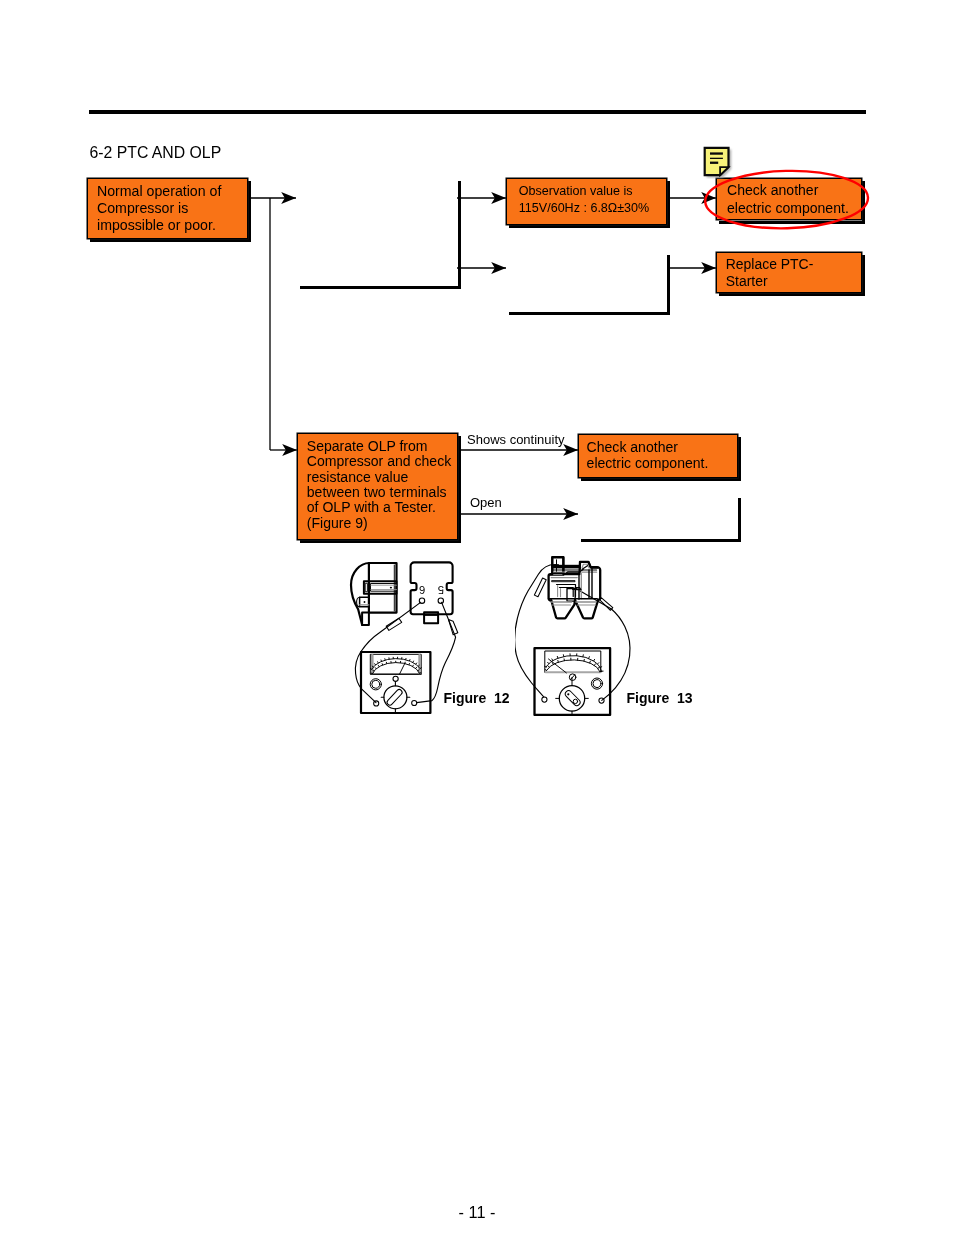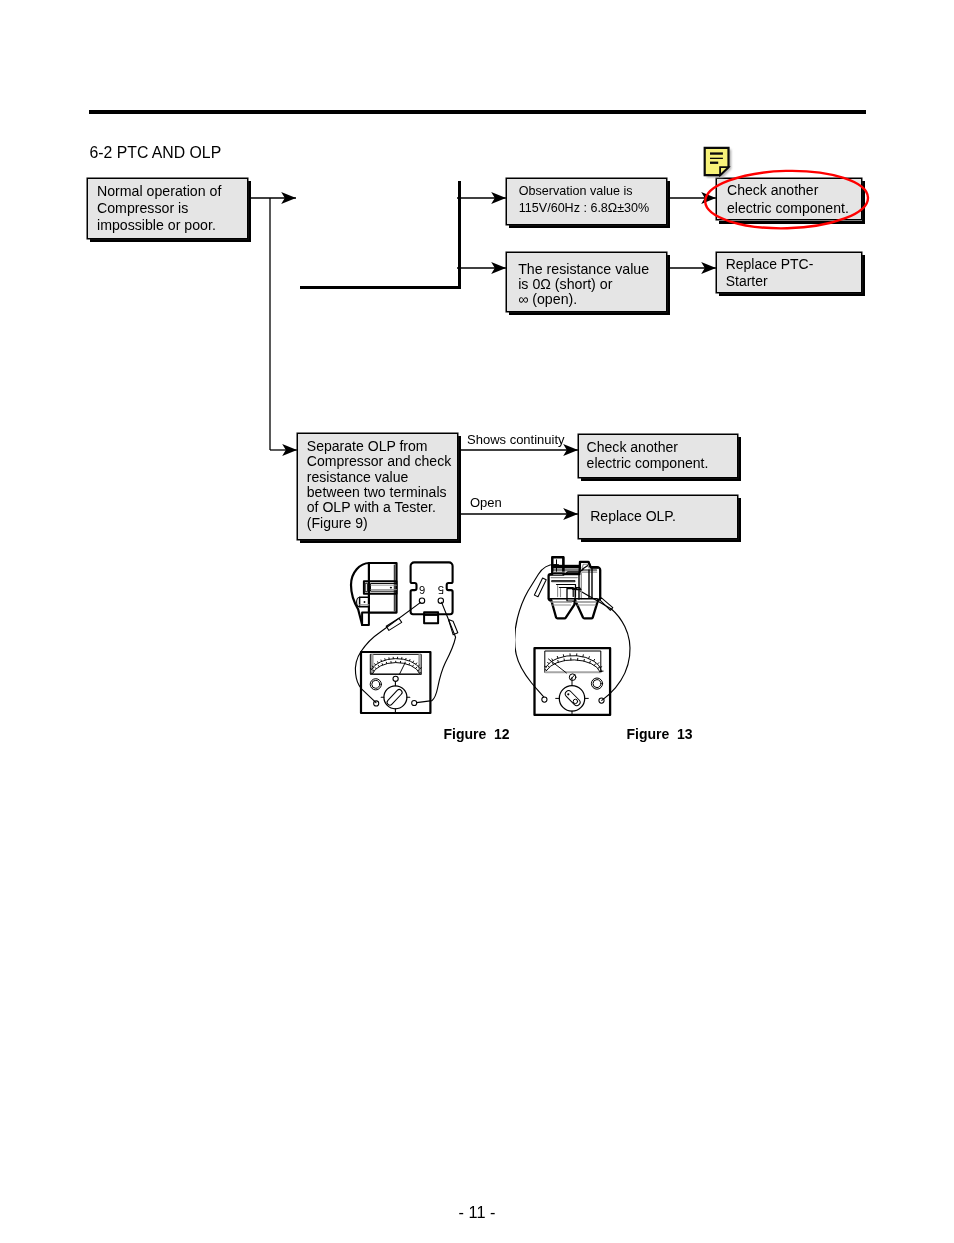--- a/index.html
+++ b/index.html
@@ -1,28 +1,28 @@
 <!DOCTYPE html>
 <html><head>
 <meta charset="utf-8">
 <style>
   html,body{margin:0;padding:0;background:#ffffff;}
   body{width:954px;height:1243px;position:relative;overflow:hidden;
        font-family:"Liberation Sans",sans-serif;color:#000;}
   .page{position:absolute;inset:0;}
   .hrule{position:absolute;left:89px;top:110px;width:777px;height:4px;background:#000;}
   .section-title{position:absolute;left:89.5px;top:143.8px;font-size:15.8px;font-weight:normal;}
-  .fbox{position:absolute;border:1.6px solid #000;box-shadow:0 0 0 0.55px #1a1a1a;background:#e5e5e5;box-sizing:border-box;z-index:3;}
+  .fbox{position:absolute;border:1.6px solid #000;box-shadow:0 0 0 0.55px #1a1a1a;background:#f97316;box-sizing:border-box;z-index:3;}
   .fbox .txt{position:absolute;left:9px;top:3.7px;font-size:14.5px;line-height:16.4px;white-space:pre;}
   .fsh{position:absolute;background:#000;z-index:1;}
   .conn{position:absolute;left:0;top:0;z-index:2;}
   .elabel{position:absolute;font-size:13px;white-space:pre;z-index:4;}
   .noteicon{position:absolute;z-index:6;}
   .figsvg{position:absolute;z-index:4;}
-  .figcap{position:absolute;font-size:14px;font-weight:bold;white-space:pre;z-index:4;margin-top:36px;}
+  .figcap{position:absolute;font-size:14px;font-weight:bold;white-space:pre;z-index:4;}
   .redellipse{position:absolute;z-index:5;}
   .pagenum{position:absolute;left:0;right:0;top:1203px;text-align:center;font-size:16.3px;}
 </style>
 </head>
 <body>
 
 <div class="page">
   <div class="hrule"></div>
   <div class="section-title">6-2 PTC AND OLP</div>
 
@@ -65,25 +65,20 @@
 
   <div class="fsh" style="left:719px;top:220.5px;width:146px;height:3px"></div>
   <div class="fsh" style="left:862px;top:181px;width:3px;height:42.5px"></div>
   <div class="fbox" style="left:716px;top:178px;width:146px;height:42px">
     <div class="txt" style="font-size:14.05px;line-height:17.5px;top:3.1px;left:10px">Check another
 electric component.</div>
   </div>
 
   <div class="fsh" style="left:509px;top:312px;width:161px;height:3px"></div>
   <div class="fsh" style="left:667px;top:255px;width:3px;height:60px"></div>
-  <div class="fbox" style="left:506px;top:252px;width:161px;height:60px">
-    <div class="txt" style="font-size:14.2px;line-height:15.1px;top:9.0px;left:11.2px">The resistance value
-is 0Ω (short) or
-∞ (open).</div>
-  </div>
 
   <div class="fsh" style="left:719px;top:293px;width:146px;height:3px"></div>
   <div class="fsh" style="left:862px;top:255px;width:3px;height:41px"></div>
   <div class="fbox" style="left:716px;top:252px;width:146px;height:41px">
     <div class="txt" style="font-size:13.95px;line-height:16.5px;top:3.3px;left:8.8px">Replace PTC-
 Starter</div>
   </div>
 
   <div class="fsh" style="left:300px;top:540px;width:161px;height:3px"></div>
   <div class="fsh" style="left:458px;top:436px;width:3px;height:107px"></div>
@@ -98,23 +93,20 @@
 
   <div class="fsh" style="left:581px;top:478px;width:160px;height:3px"></div>
   <div class="fsh" style="left:738px;top:437px;width:3px;height:44px"></div>
   <div class="fbox" style="left:578px;top:434px;width:160px;height:44px">
     <div class="txt" style="font-size:14.05px;line-height:16.2px;top:4.1px;left:7.6px">Check another
 electric component.</div>
   </div>
 
   <div class="fsh" style="left:581px;top:539px;width:160px;height:3px"></div>
   <div class="fsh" style="left:738px;top:498px;width:3px;height:44px"></div>
-  <div class="fbox" style="left:578px;top:495px;width:160px;height:44px">
-    <div class="txt" style="font-size:14.05px;line-height:16.2px;top:11.8px;left:11.2px">Replace OLP.</div>
-  </div>
 
   <svg class="noteicon" width="34" height="36" viewBox="0 0 34 36" style="left:700px;top:143px">
     <defs>
       <filter id="noteblur" x="-20%" y="-20%" width="160%" height="160%">
         <feGaussianBlur stdDeviation="0.9"></feGaussianBlur>
       </filter>
     </defs>
     <path d="M6.6,6.4 H31.2 V26.0 L22.8,34.6 H6.6 Z" fill="#b0b0b0" filter="url(#noteblur)"></path>
     <path d="M4.7,4.9 H28.5 V24.1 L20.1,32.2 H4.7 Z" fill="#f7f279" stroke="#0a0a0a" stroke-width="2.2" stroke-linejoin="miter"></path>
     <path d="M20.1,24.1 H28.5 L20.1,32.2 Z" fill="#f7f279" stroke="#0a0a0a" stroke-width="1.8" stroke-linejoin="miter"></path>

